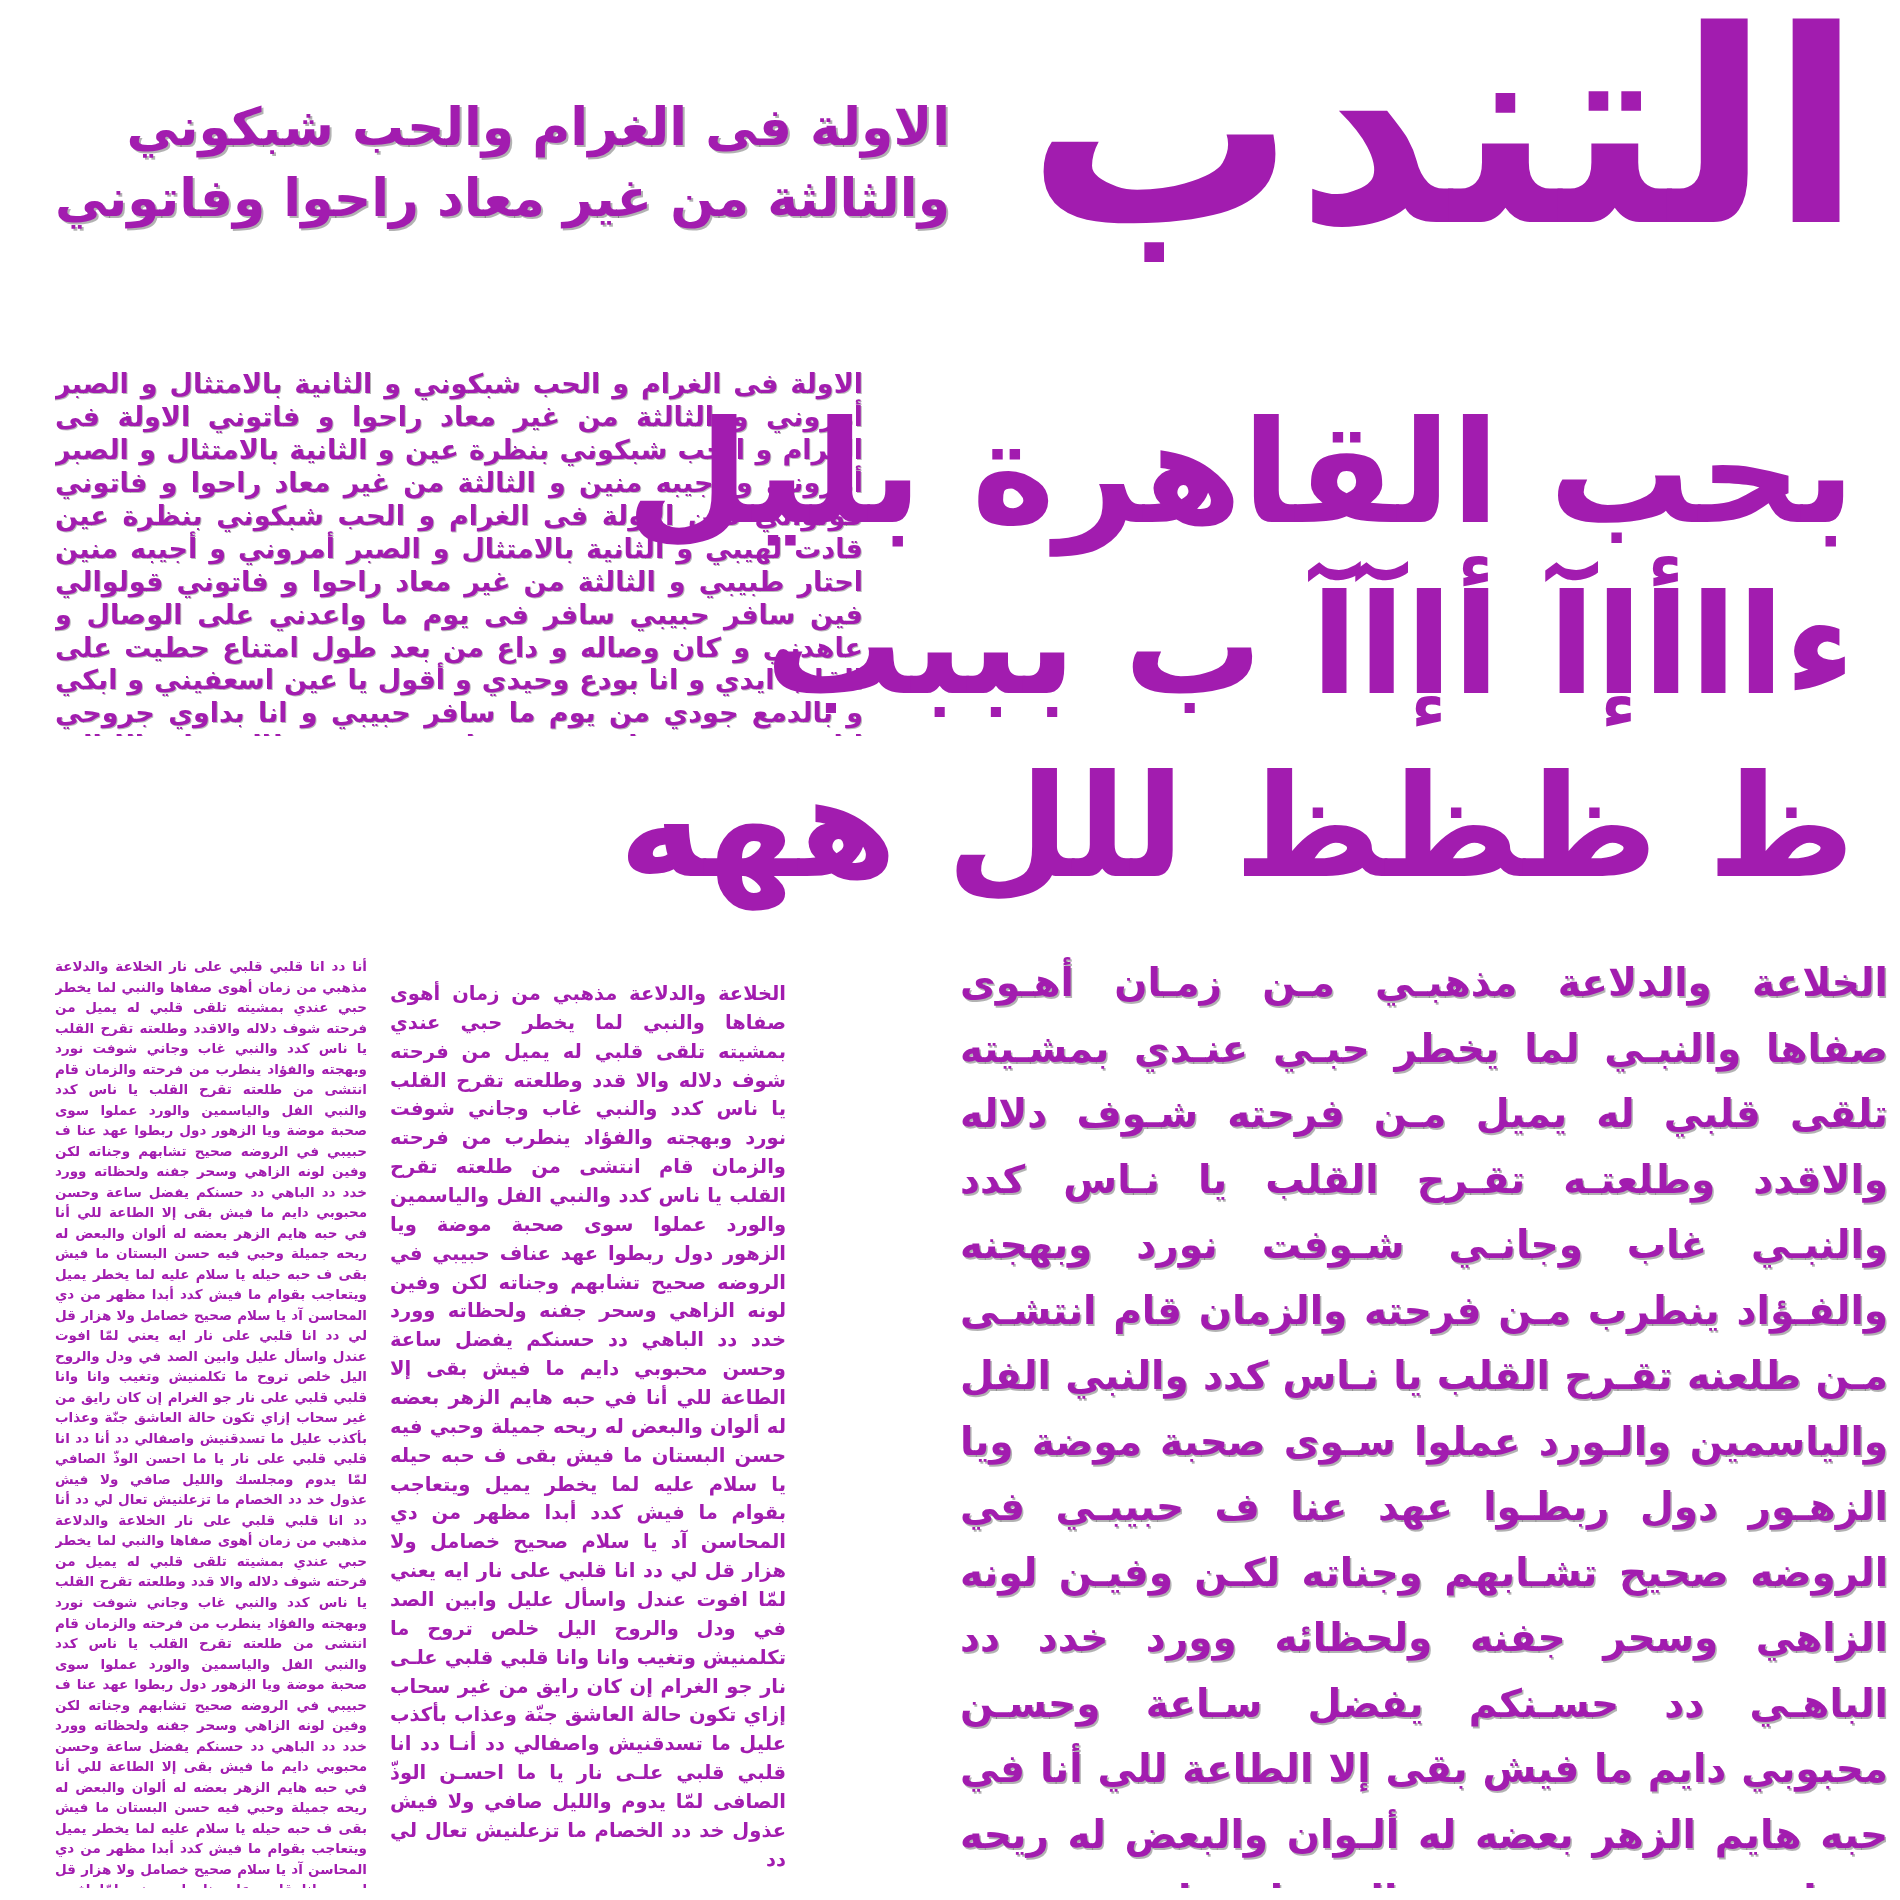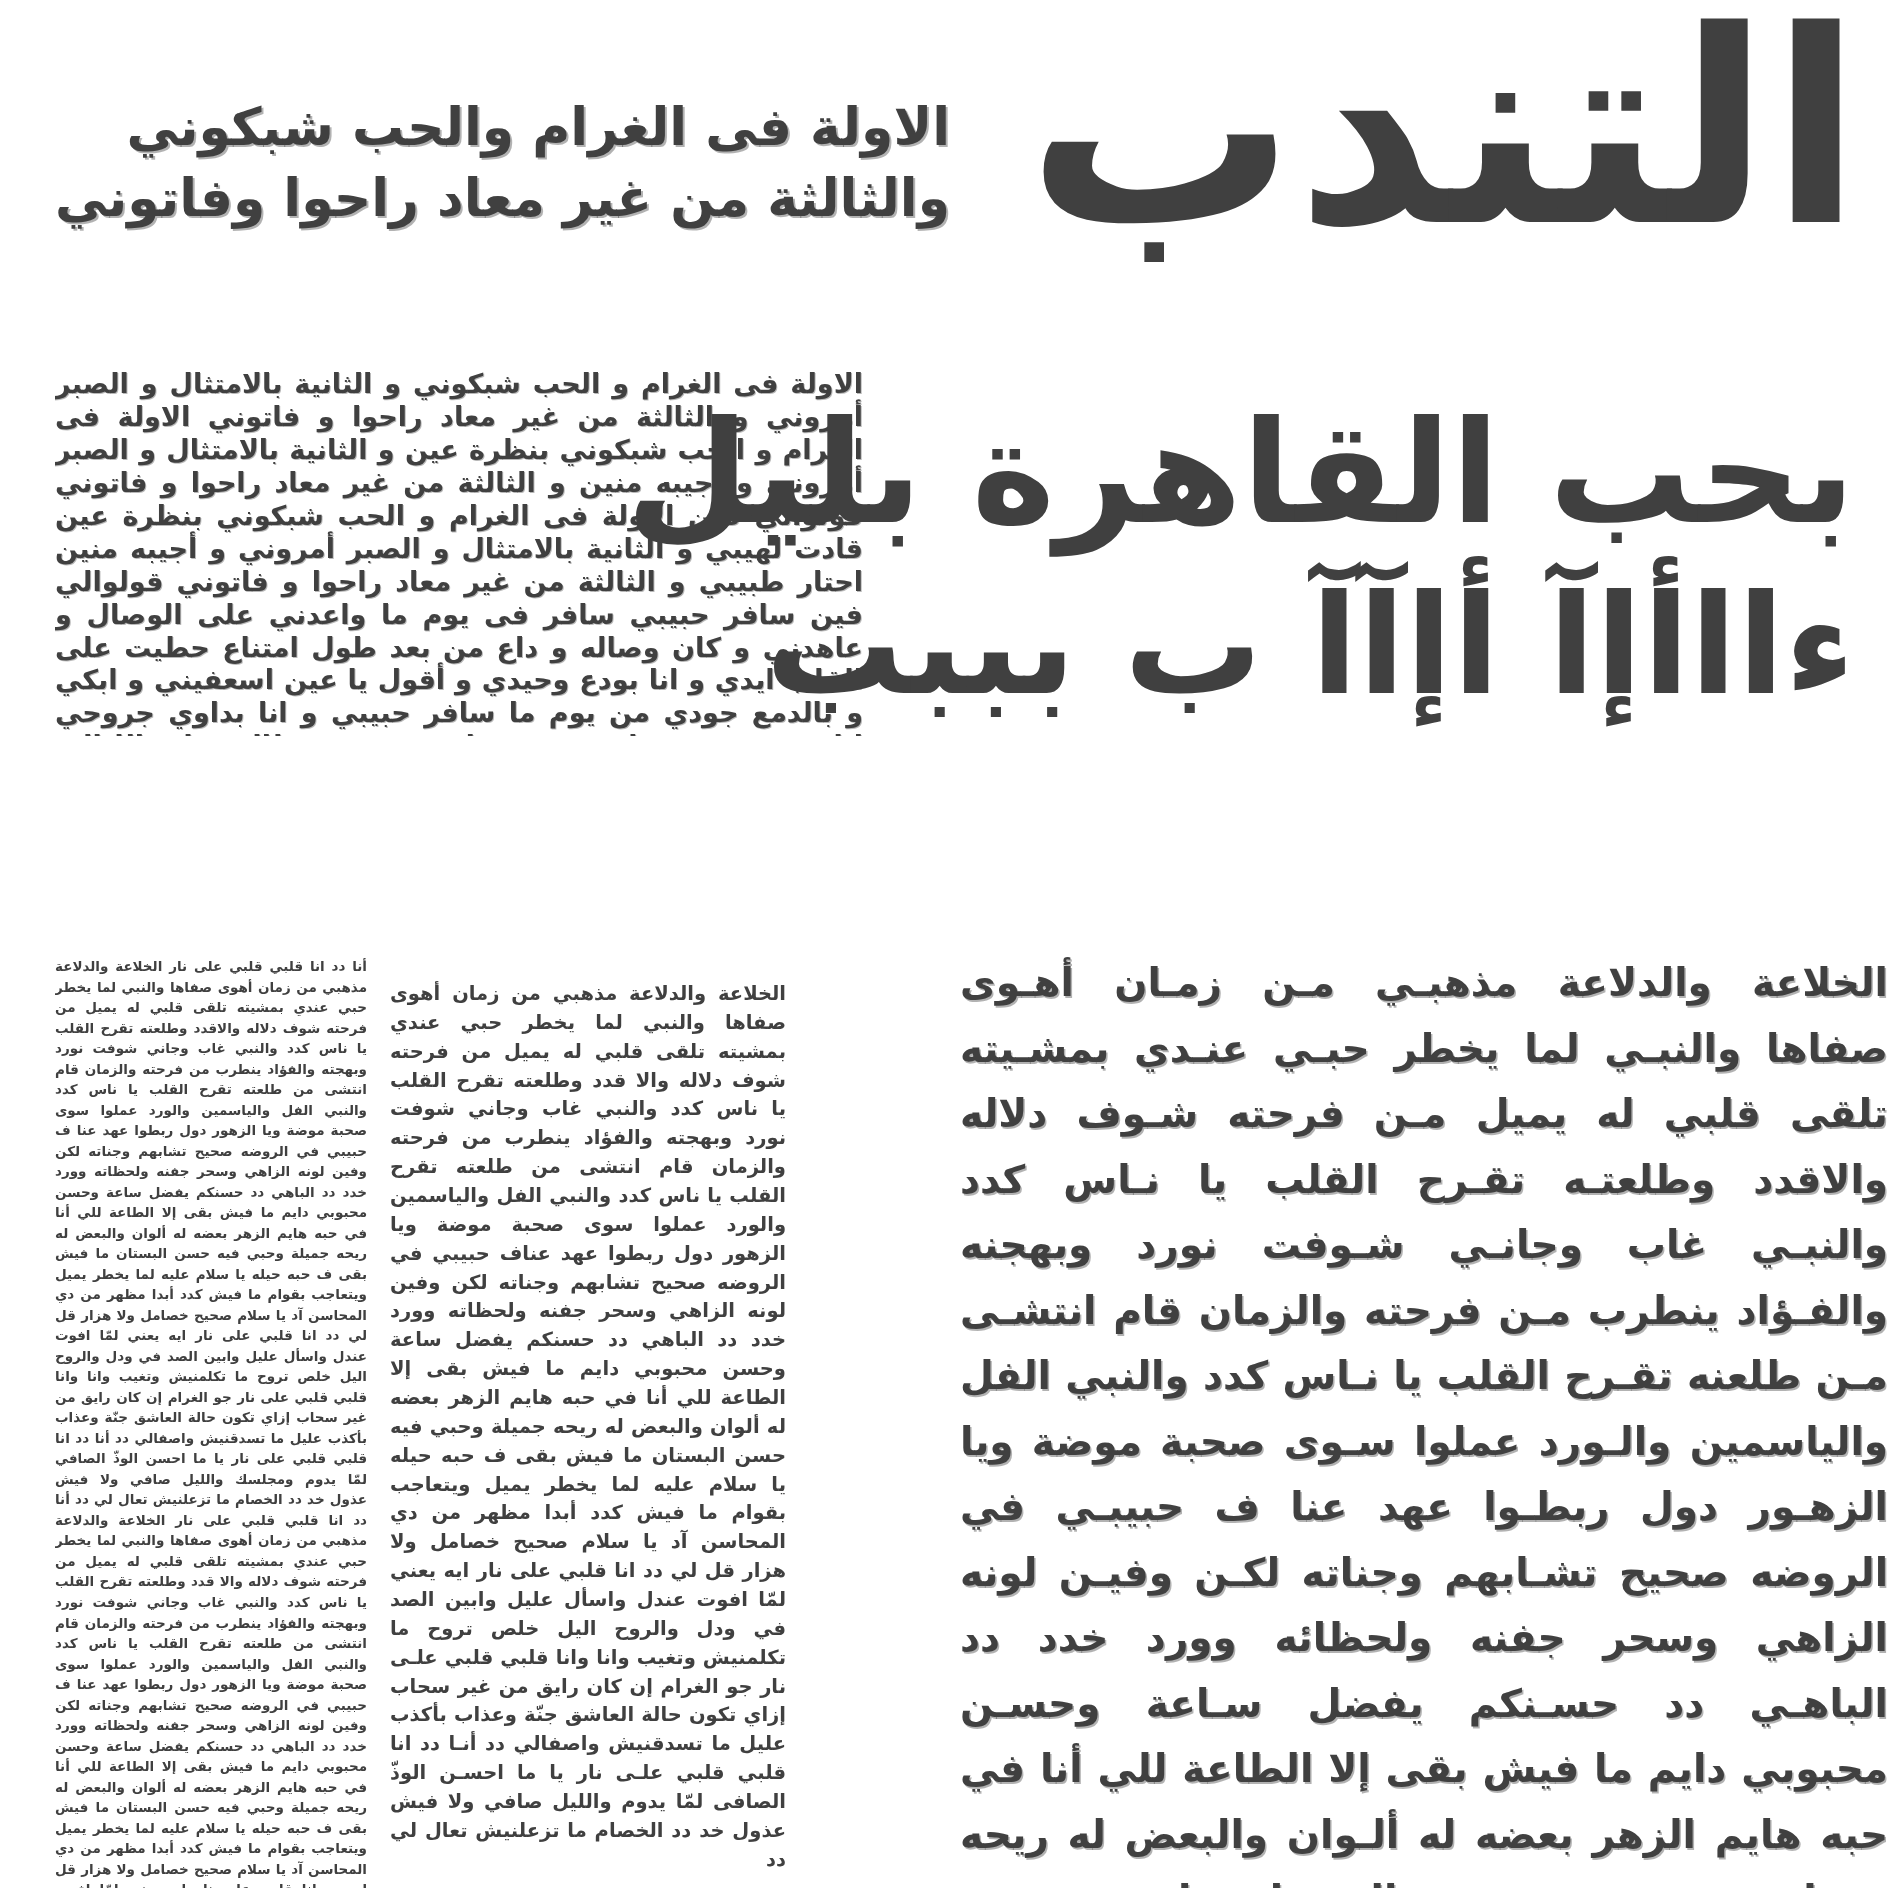--- a/index.html
+++ b/index.html
@@ -2,21 +2,21 @@
 <html lang="ar"><head>
 <meta charset="utf-8">
 <style>
   html,body{margin:0;padding:0;background:#ffffff;}
   .canvas{
     position:relative;
     width:1900px;height:1900px;
     background:#ffffff;
     overflow:hidden;
     font-family:"DejaVu Sans", sans-serif;
-    color:#404040;
+    color:#a21caf;
     font-weight:bold;
   }
   [dir=rtl]{direction:rtl;unicode-bidi:isolate;}
 
   
   .headline{
     position:absolute;left:60px;top:92px;width:890px;
     text-align:right;
     font-size:52px;line-height:1.36;
     text-shadow:2px 2px 0 rgba(0,0,0,.30);
@@ -84,16 +84,17 @@
   <div class="col-small" dir="rtl">أنا دد انا قلبي قلبي على نار الخلاعة والدلاعة مذهبي من زمان أهوى صفاها والنبي لما يخطر حبي عندي بمشيته تلقى قلبي له يميل من فرحته شوف دلاله والاقدد وطلعته تقرح القلب يا ناس كدد والنبي غاب وجاني شوفت نورد وبهجته والفؤاد ينطرب من فرحته والزمان قام انتشى من طلعته تقرح القلب يا ناس كدد والنبي الفل والياسمين والورد عملوا سوى صحبة موضة ويا الزهور دول ربطوا عهد عنا ف حبيبي في الروضه صحيح تشابهم وجناته لكن وفين لونه الزاهي وسحر جفنه ولحظاته وورد خدد دد الباهي دد حسنكم يفضل ساعة وحسن محبوبي دايم ما فيش بقى إلا الطاعة للي أنا في حبه هايم الزهر بعضه له ألوان والبعض له ريحه جميلة وحبي فيه حسن البستان ما فيش بقى ف حبه حيله يا سلام عليه لما يخطر يميل ويتعاجب بقوام ما فيش كدد أبدا مظهر من دي المحاسن آد يا سلام صحيح خصامل ولا هزار قل لي دد انا قلبي على نار ايه يعني لمّا افوت عندل واسأل عليل وابين الصد في ودل والروح اليل خلص تروح ما تكلمنيش وتغيب وانا وانا قلبي قلبي على نار جو الغرام إن كان رايق من غير سحاب إزاي تكون حالة العاشق جنّة وعذاب بأكذب عليل ما تسدقنيش واصفالي دد أنا دد انا قلبي قلبي على نار يا ما احسن الوذّ الصافي لمّا يدوم ومجلسك والليل صافي ولا فيش عذول خد دد الخصام ما تزعلنيش تعال لي دد أنا دد انا قلبي قلبي على نار الخلاعة والدلاعة مذهبي من زمان أهوى صفاها والنبي لما يخطر حبي عندي بمشيته تلقى قلبي له يميل من فرحته شوف دلاله والا قدد وطلعته تقرح القلب يا ناس كدد والنبي غاب وجاني شوفت نورد وبهجته والفؤاد ينطرب من فرحته والزمان قام انتشى من طلعته تقرح القلب يا ناس كدد والنبي الفل والياسمين والورد عملوا سوى صحبة موضة ويا الزهور دول ربطوا عهد عنا ف حبيبي في الروضه صحيح تشابهم وجناته لكن وفين لونه الزاهي وسحر جفنه ولحظاته وورد خدد دد الباهي دد حسنكم يفضل ساعة وحسن محبوبي دايم ما فيش بقى إلا الطاعة للي أنا في حبه هايم الزهر بعضه له ألوان والبعض له ريحه جميلة وحبي فيه حسن البستان ما فيش بقى ف حبه حيله يا سلام عليه لما يخطر يميل ويتعاجب بقوام ما فيش كدد أبدا مظهر من دي المحاسن آد يا سلام صحيح خصامل ولا هزار قل لي دد انا قلبي على نار ايه يعني لمّا افوت عندل واسأل عليل وابين الصد في ودل والروح اليل خلص تروح ما تكلمنيش وتغيب وانا وانا قلبي قلبي على نار جو الغرام إن كان رايق من غير سحاب إزاي تكون حالة العاشق جنّة وعذاب بأكذب عليل ما تسدقنيش واصفالي دد أنا دد</div>
 
   <div class="col-medium" dir="rtl">الخلاعة والدلاعة مذهبي من زمان أهوى صفاها والنبي لما يخطر حبي عندي بمشيته تلقى قلبي له يميل من فرحته شوف دلاله والا قدد وطلعته تقرح القلب يا ناس كدد والنبي غاب وجاني شوفت نورد وبهجته والفؤاد ينطرب من فرحته والزمان قام انتشى من طلعته تقرح القلب يا ناس كدد والنبي الفل والياسمين والورد عملوا سوى صحبة موضة ويا الزهور دول ربطوا عهد عناف حبيبي في الروضه صحيح تشابهم وجناته لكن وفين لونه الزاهي وسحر جفنه ولحظاته وورد خدد دد الباهي دد حسنكم يفضل ساعة وحسن محبوبي دايم ما فيش بقى إلا الطاعة للي أنا في حبه هايم الزهر بعضه له ألوان والبعض له ريحه جميلة وحبي فيه حسن البستان ما فيش بقى ف حبه حيله يا سلام عليه لما يخطر يميل ويتعاجب بقوام ما فيش كدد أبدا مظهر من دي المحاسن آد يا سلام صحيح خصامل ولا هزار قل لي دد انا قلبي على نار ايه يعني لمّا افوت عندل واسأل عليل وابين الصد في ودل والروح اليل خلص تروح ما تكلمنيش وتغيب وانا وانا قلبي قلبي علـى نار جو الغرام إن كان رايق من غير سحاب إزاي تكون حالة العاشق جنّة وعذاب بأكذب عليل ما تسدقنيش واصفالي دد أنـا دد انا قلبي قلبي علـى نار يا ما احسـن الوذّ الصافى لمّا يدوم والليل صافي ولا فيش عذول خد دد الخصام ما تزعلنيش تعال لي دد</div>
 
   <div class="big-title" dir="rtl">التندب</div>
 
   <div class="display-city" dir="rtl">بحب القاهرة بليل</div>
 
   <div class="display-glyphs" dir="rtl">ءااأإآ أإآآ ب بببب</div>
 
+  <div class="display-zah" dir="rtl">ظ ظظظ للل ههه</div>
 
   <div class="col-large" dir="rtl">الخلاعة والدلاعة مذهبـي مـن زمـان أهـوى صفاها والنبـي لما يخطر حبـي عنـدي بمشـيته تلقى قلبي له يميل مـن فرحته شـوف دلاله والاقدد وطلعتـه تقـرح القلب يا نـاس كدد والنبـي غاب وجانـي شـوفت نورد وبهجنه والفـؤاد ينطرب مـن فرحته والزمان قام انتشـى مـن طلعنه تقـرح القلب يا نـاس كدد والنبي الفل والياسمين والـورد عملوا سـوى صحبة موضة ويا الزهـور دول ربطـوا عهد عنا ف حبيبـي في الروضه صحيح تشـابهم وجناته لكـن وفيـن لونه الزاهي وسحر جفنه ولحظائه وورد خدد دد الباهـي دد حسـنكم يفضل سـاعة وحسـن محبوبي دايم ما فيش بقى إلا الطاعة للي أنا في حبه هايم الزهر بعضه له ألـوان والبعض له ريحه جميلة وحبـي فيه حسـن البسـتان ما فيش بقى ف حبه حيله يا سلام عليه لما يخطر يميل ويتعاجب بقـوام مافيش كدد أبدا مظهر مـن دي المحاسـن آديا سلام صحيح خصامل ولا هـزار قل لي دد انا قلبي علـى نار ايه يعنـي لمّا افوت عندل واسـأل عليل وابين الصـد في ودل والـروح اليل خلص تروح ما تكلمنيش وتغيب وانا وانا قلبي</div>
 
 </div>
 
 </body></html>

